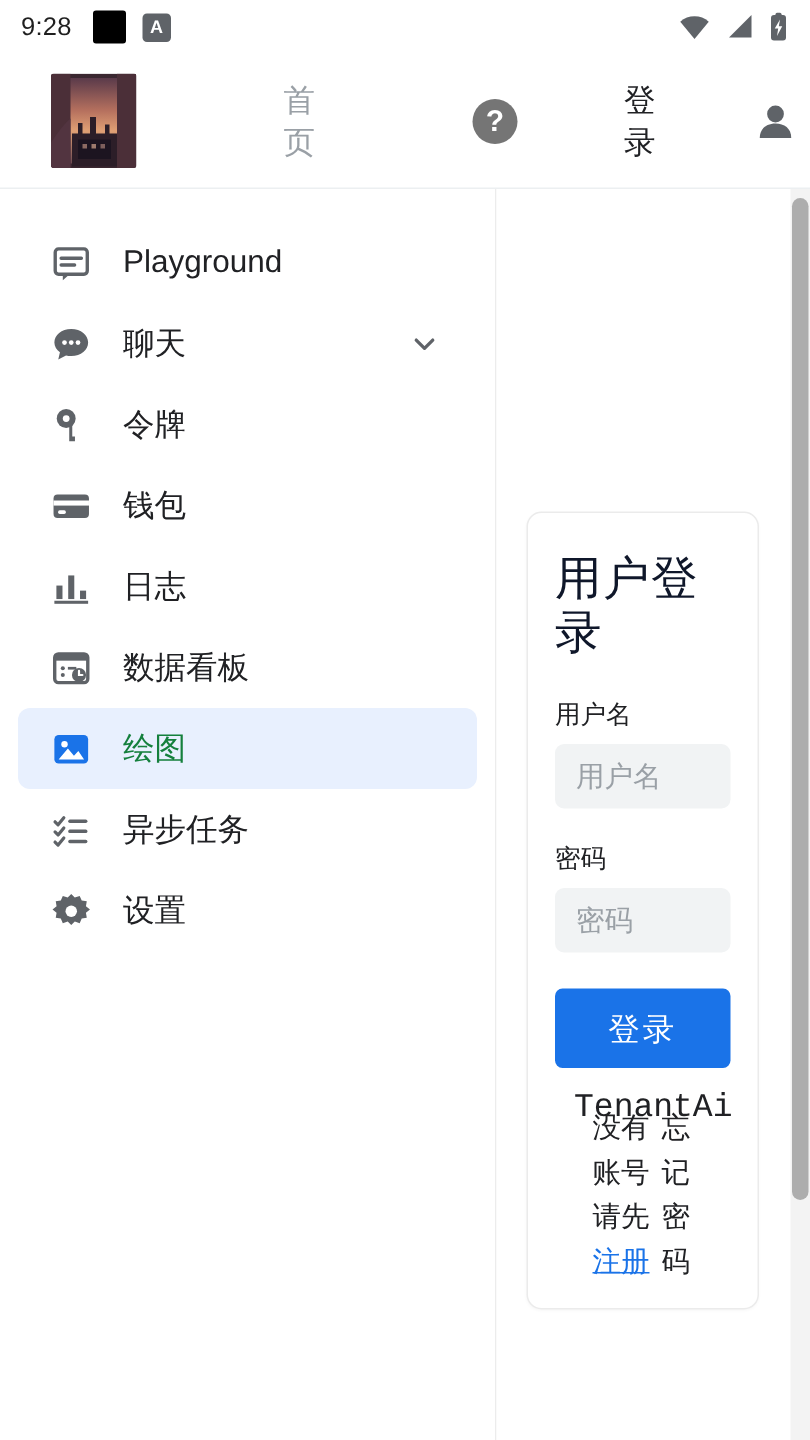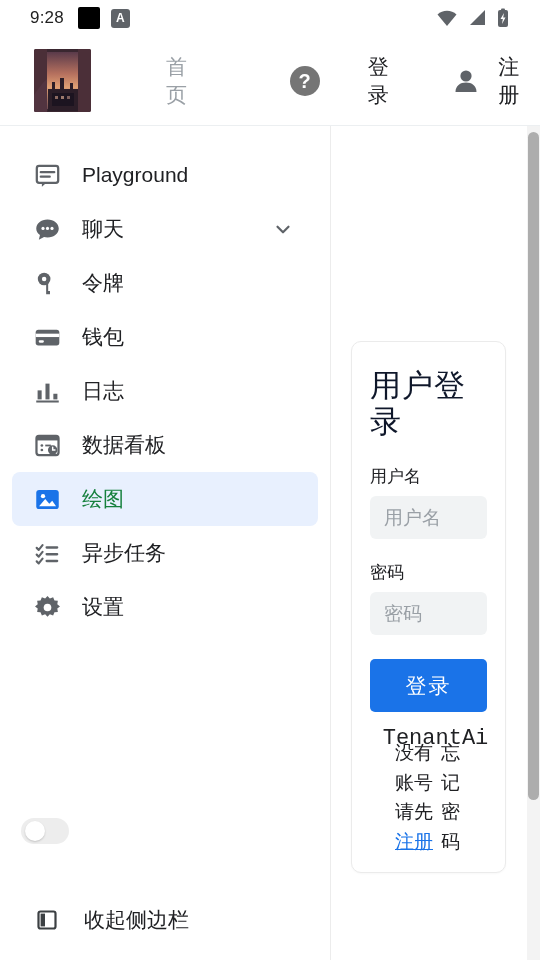--- a/index.html
+++ b/index.html
@@ -7,40 +7,41 @@
     width: 540px; height: 960px;
     font-family: "Liberation Sans", "DejaVu Sans", sans-serif;
     background: #ffffff;
     overflow: hidden;
   }
 
   
   .statusbar {
     height: 36px; width: 100%;
     display: flex; align-items: center;
-    padding: 0 30px;
+    padding: 0 14px;
     background: #ffffff;
   }
   .status-clock { font-size: 17px; color: #1f1f1f; letter-spacing: .2px; }
   .status-left-icons { display: flex; align-items: center; gap: 11px; margin-left: 14px; }
   .sq-icon { width: 22px; height: 22px; background: #000; border-radius: 2px; }
   .a-icon {
     width: 19px; height: 19px; background: #5f6368; border-radius: 3px;
     color: #fff; font-size: 12px; font-weight: bold;
     display: flex; align-items: center; justify-content: center;
   }
   .status-right { margin-left: auto; display: flex; align-items: center; gap: 9px; }
 
   
   .header {
     height: 90px; width: 100%;
     display: flex; align-items: center;
     border-bottom: 1px solid #eceff1;
     background: #fff;
     padding-left: 34px;
+    gap: 23px;
   }
   .logo {
     width: 57px; height: 63px; border-radius: 2px;
     overflow: hidden; flex: none;
   }
   .nav-home {
     font-size: 21px; color: #9aa0a6;
     margin-left: 75px;
   }
   .help-icon-wrap { margin-left: 82px; }
@@ -356,34 +357,20 @@
           <svg width="27" height="27" viewBox="0 0 24 24">
               <path d="M12 1.8 l2.1 2.1 2.9 -1 1.2 2.8 3 .4 -.5 3 2.4 1.9 -2.4 1.9 .5 3 -3 .4 -1.2 2.8 -2.9 -1 -2.1 2.1 -2.1 -2.1 -2.9 1 -1.2 -2.8 -3 -.4 .5 -3 -2.4 -1.9 2.4 -1.9 -.5 -3 3 -.4 1.2 -2.8 2.9 1 Z" fill="#5f6368"></path>
               <circle cx="12" cy="12" r="3.4" fill="#fff"></circle>
             </svg>
         </span>
         <span class="menu-label">设置</span>
       </div>
 
     </div>
 
-    <div class="sidebar-bottom">
-      <div class="toggle">
-        <span class="knob"></span>
-      </div>
-      <div class="collapse-row">
-        <span class="menu-icon">
-          <svg width="24" height="24" viewBox="0 0 24 24">
-              <rect x="3.5" y="3.5" width="17" height="17" rx="2" fill="none" stroke="#3c4043" stroke-width="2.2"></rect>
-              <rect x="5.6" y="5.6" width="4.4" height="12.8" fill="#3c4043"></rect>
-            </svg>
-        </span>
-        <span class="collapse-label">收起侧边栏</span>
-      </div>
-    </div>
   </div>
 
   <div class="content">
 
     <div class="card">
       <div class="card-title">用户登录</div>
 
       <div class="field-label">用户名</div>
       <div class="field-input">
         <span class="ph">用户名</span>

